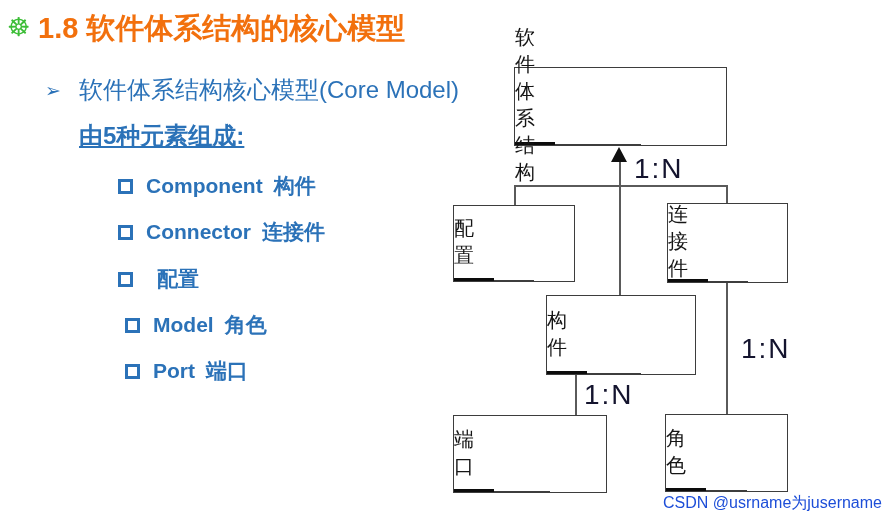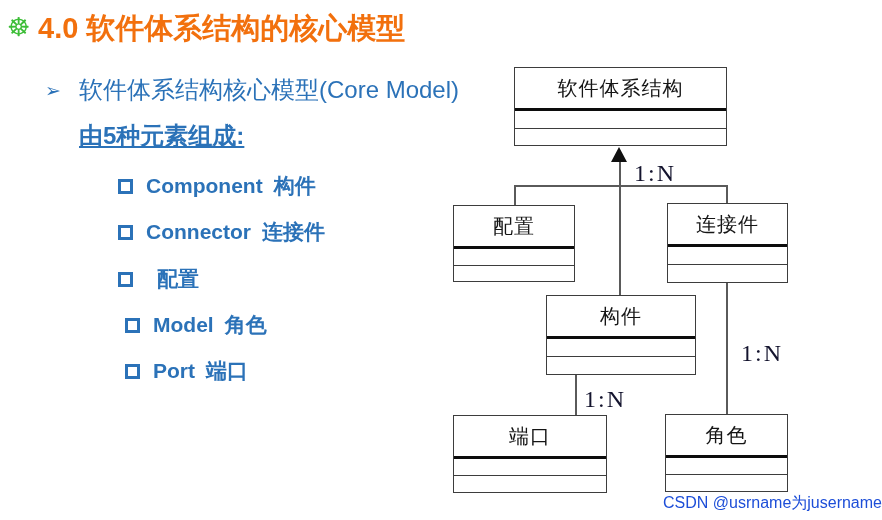--- a/index.html
+++ b/index.html
@@ -78,21 +78,21 @@
     margin-right: 13px;
     flex: 0 0 auto;
   }
   .element-zh { margin-left: 11px; }
   
   .uml-box {
     position: absolute;
     background: #ffffff;
     border: 1.5px solid #3d3d3d;
     display: flex;
-    flex-direction: column;
+    flex-direction: row;
     box-sizing: border-box;
   }
   .uml-title {
     flex: 0 0 40px;
     border-bottom: 3px solid #0c0c0c;
     display: flex;
     align-items: center;
     justify-content: center;
     font-family: "DejaVu Serif", serif;
     font-size: 20px;
@@ -110,43 +110,42 @@
   }
   .arrow-up {
     position: absolute;
     width: 0; height: 0;
     border-left: 8px solid transparent;
     border-right: 8px solid transparent;
     border-bottom: 15px solid #101010;
   }
   .edge-label {
     position: absolute;
-    font-family: Liberation Serif, serif;
-    font-size: 24px;
+    font-family: Liberation Sans, sans-serif;
+    font-size: 28px;
     letter-spacing: 2px;
     color: #14142e;
     white-space: nowrap;
-    margin-top: 7px;
   }
   
   .watermark {
     position: absolute;
     right: 0; top: 493px;
     font-size: 16px;
     color: #1d4ed8;
     white-space: nowrap;
   }
 </style>
 </head>
 <body>
 
 <div id="slide">
 
   <span class="header-icon">☸</span>
-  <div class="slide-title">4.0 软件体系结构的核心模型</div>
+  <div class="slide-title">1.8 软件体系结构的核心模型</div>
 
   <span class="arrow-bullet">➢</span>
   <div class="intro-line1">软件体系结构核心模型(Core Model)</div>
   <div class="intro-line2">由5种元素组成:</div>
 
   <div class="element-item" style="top:171px">
     <span class="square-bullet"></span>
     <span>Component</span>
     <span class="element-zh">构件</span>
   </div>

